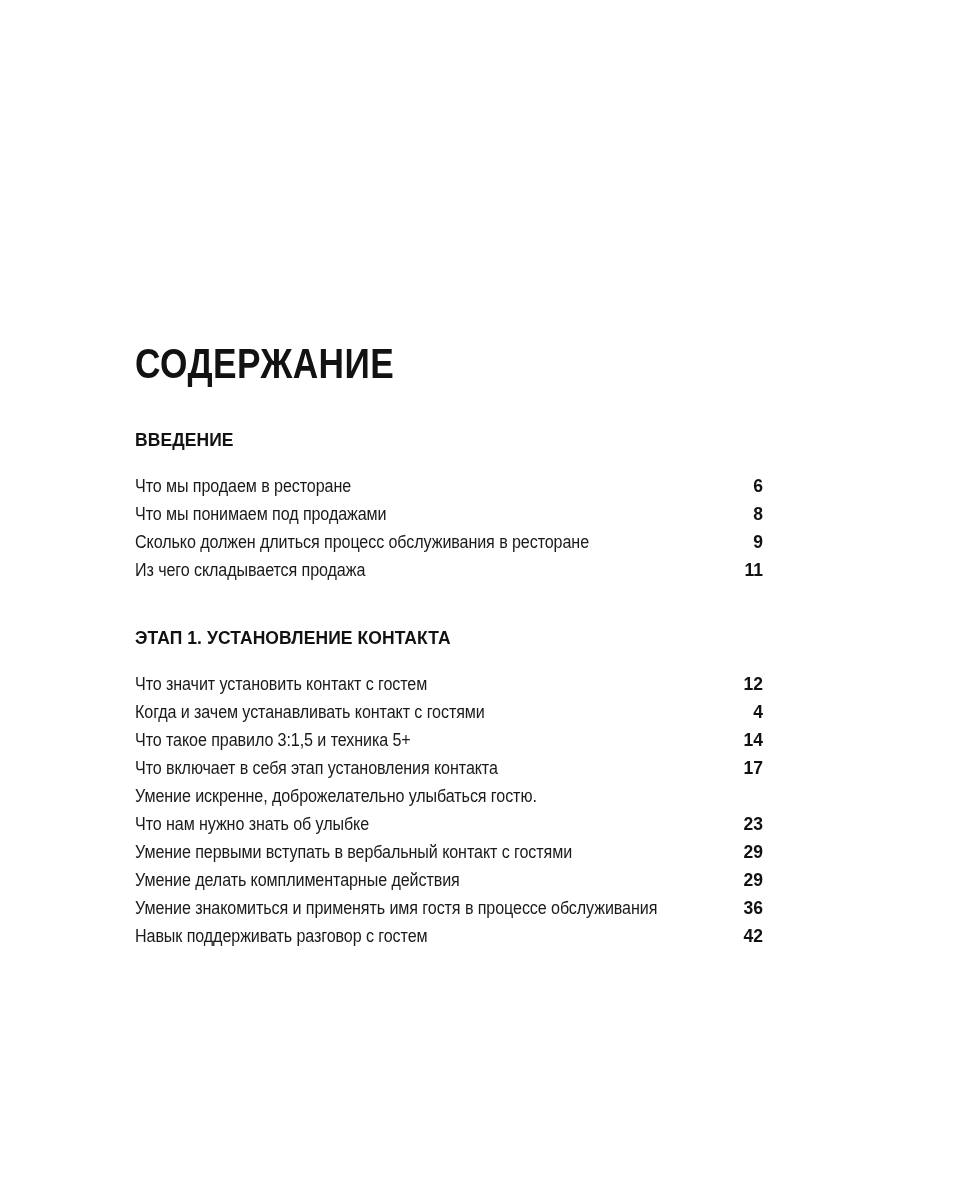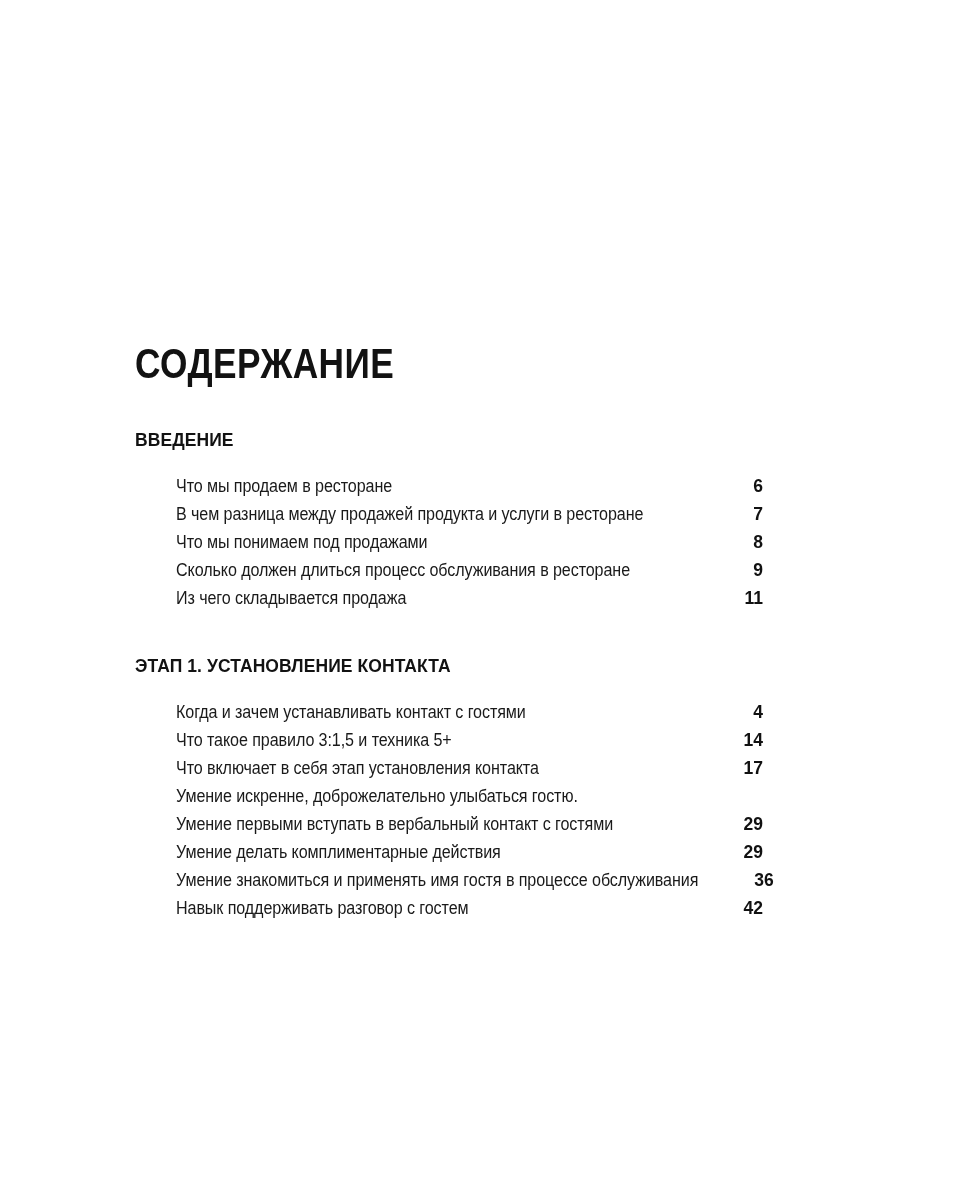--- a/index.html
+++ b/index.html
@@ -48,21 +48,20 @@
   .entries {
     margin: 0;
   }
   .entry {
     display: flex;
     justify-content: space-between;
     align-items: baseline;
     height: 28px;
     line-height: 28px;
     font-size: 17.5px;
-    margin-left: 41px;
   }
   .entry-label {
     white-space: nowrap;
     letter-spacing: -0.1px;
     transform: scaleX(0.92);
     transform-origin: 0 50%;
     color: #1a1a1a;
   }
   .entry-page {
     font-weight: 700;
@@ -80,24 +79,20 @@
   <h1 class="title">СОДЕРЖАНИЕ</h1>
   <div id="sections">
   <section class="toc-section">
     <h2 class="section-heading">ВВЕДЕНИЕ</h2>
     <div class="entries">
   <div class="entry">
     <span class="entry-label">Что мы продаем в ресторане</span>
     <span class="entry-page">6</span>
   </div>
 
-  <div class="entry">
-    <span class="entry-label">В чем разница между продажей продукта и услуги в ресторане</span>
-    <span class="entry-page">7</span>
-  </div>
 
   <div class="entry">
     <span class="entry-label">Что мы понимаем под продажами</span>
     <span class="entry-page">8</span>
   </div>
 
   <div class="entry">
     <span class="entry-label">Сколько должен длиться процесс обслуживания в ресторане</span>
     <span class="entry-page">9</span>
   </div>
@@ -105,20 +100,24 @@
   <div class="entry">
     <span class="entry-label">Из чего складывается продажа</span>
     <span class="entry-page">11</span>
   </div>
 </div>
   </section>
 
   <section class="toc-section">
     <h2 class="section-heading">ЭТАП 1. УСТАНОВЛЕНИЕ КОНТАКТА</h2>
     <div class="entries">
+  <div class="entry">
+    <span class="entry-label">Что значит установить контакт с гостем</span>
+    <span class="entry-page">12</span>
+  </div>
 
   <div class="entry">
     <span class="entry-label">Когда и зачем устанавливать контакт с гостями</span>
     <span class="entry-page">4</span>
   </div>
 
   <div class="entry">
     <span class="entry-label">Что такое правило 3:1,5 и техника 5+</span>
     <span class="entry-page">14</span>
   </div>
@@ -127,20 +126,24 @@
     <span class="entry-label">Что включает в себя этап установления контакта</span>
     <span class="entry-page">17</span>
   </div>
 
 
   <div class="entry">
     <span class="entry-label">Умение искренне, доброжелательно улыбаться гостю.</span>
     <span class="entry-page"></span>
   </div>
 
+  <div class="entry">
+    <span class="entry-label">Что нам нужно знать об улыбке</span>
+    <span class="entry-page">23</span>
+  </div>
 
   <div class="entry">
     <span class="entry-label">Умение первыми вступать в вербальный контакт с гостями</span>
     <span class="entry-page">29</span>
   </div>
 
   <div class="entry">
     <span class="entry-label">Умение делать комплиментарные действия</span>
     <span class="entry-page">29</span>
   </div>

